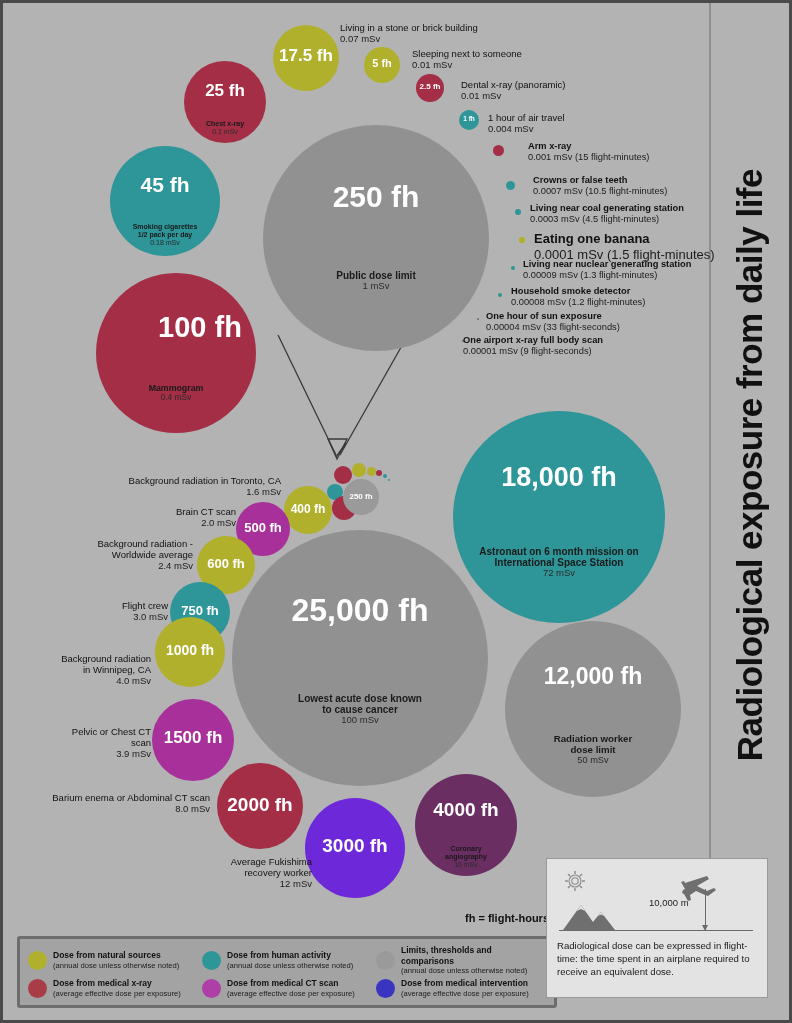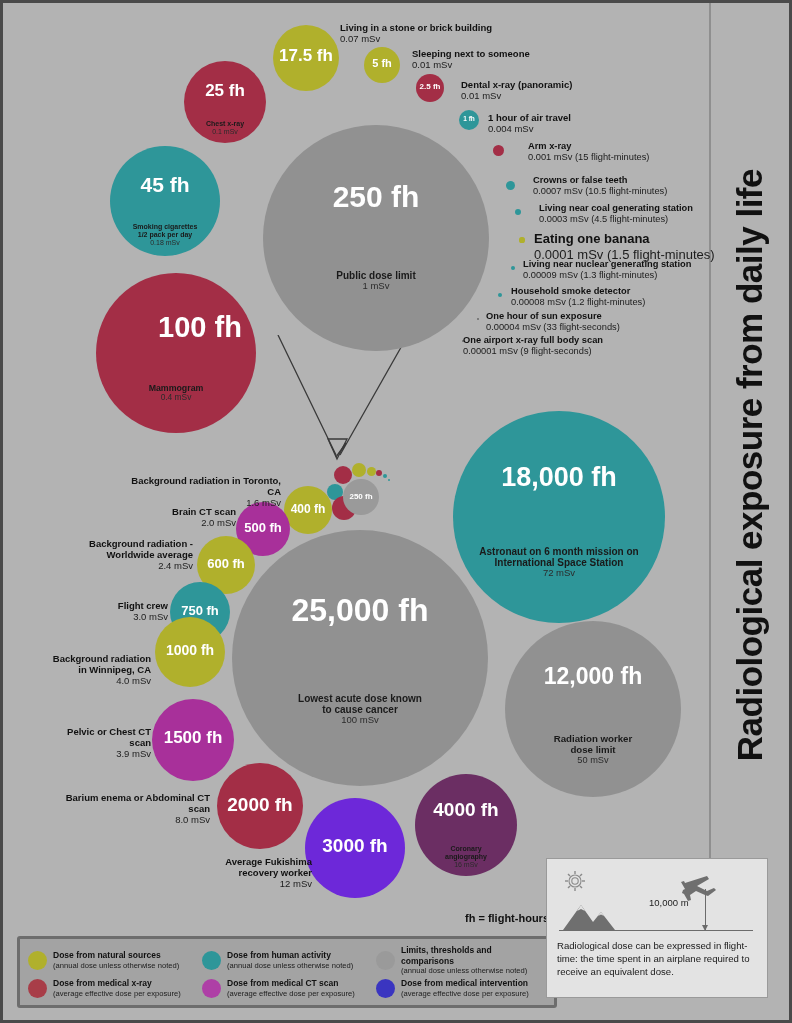--- a/index.html
+++ b/index.html
@@ -26,21 +26,21 @@
     position:absolute;border-radius:50%;
     display:flex;flex-direction:column;align-items:center;
     box-sizing:border-box;
   }
   .bub-val{font-weight:bold;color:#fff;text-align:center;line-height:1;}
   .bub-cap{color:#1a1a1a;text-align:center;font-weight:bold;line-height:1.12;}
   .bub-dose{color:#2b2b2b;text-align:center;font-weight:normal;line-height:1.15;}
 
   
   .lbl{position:absolute;color:#111;line-height:1.18;}
-  .lbl .t{font-weight:bold;}
+  .lbl .t{font-weight:normal;}
   .lbl .d{font-weight:normal;color:#1c1c1c;}
   .lbl.r{text-align:right;}
   .lbl.l{text-align:left;}
 
   .dotlbl{position:absolute;}
   .dotlbl .dot{position:absolute;border-radius:50%;}
   .dotlbl .txt{position:absolute;white-space:nowrap;}
   .dotlbl .t{font-weight:bold;color:#111;display:block;line-height:1.2;}
   .dotlbl .d{font-weight:normal;color:#1c1c1c;display:block;line-height:1.2;}
 
@@ -224,21 +224,21 @@
       </div>
       <div class="dotlbl" style="left: 0px; top: 0px;">
         <div class="dot" style="left: 502.5px; top: 177.5px; width: 9px; height: 9px; background: rgb(46, 150, 153);"></div>
         <div class="txt" style="left: 530px; top: 172px; font-size: 9.3px;">
           <span class="t">Crowns or false teeth</span>
           <span class="d">0.0007 mSv (10.5 flight-minutes)</span>
         </div>
       </div>
       <div class="dotlbl" style="left: 0px; top: 0px;">
         <div class="dot" style="left: 511.8px; top: 205.8px; width: 6.4px; height: 6.4px; background: rgb(46, 150, 153);"></div>
-        <div class="txt" style="left: 527px; top: 200px; font-size: 9.3px; margin-left: 9px;">
+        <div class="txt" style="left: 527px; top: 200px; font-size: 9.3px;">
           <span class="t">Living near coal generating station</span>
           <span class="d">0.0003 mSv (4.5 flight-minutes)</span>
         </div>
       </div>
       <div class="dotlbl" style="left: 0px; top: 0px;">
         <div class="dot" style="left: 516.4px; top: 234.4px; width: 5.2px; height: 5.2px; background: rgb(176, 176, 44);"></div>
         <div class="txt" style="left: 531px; top: 228px; font-size: 13px;">
           <span class="t">Eating one banana</span>
           <span class="d">0.0001 mSv (1.5 flight-minutes)</span>
         </div>

